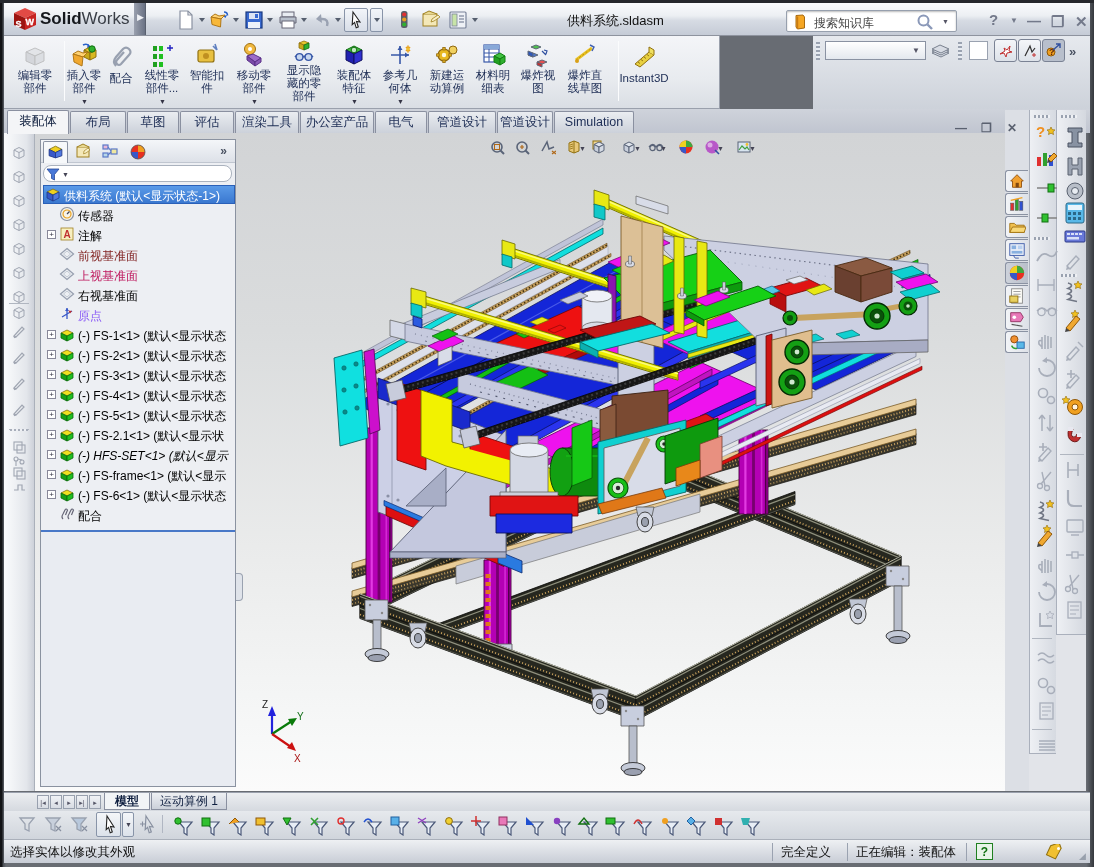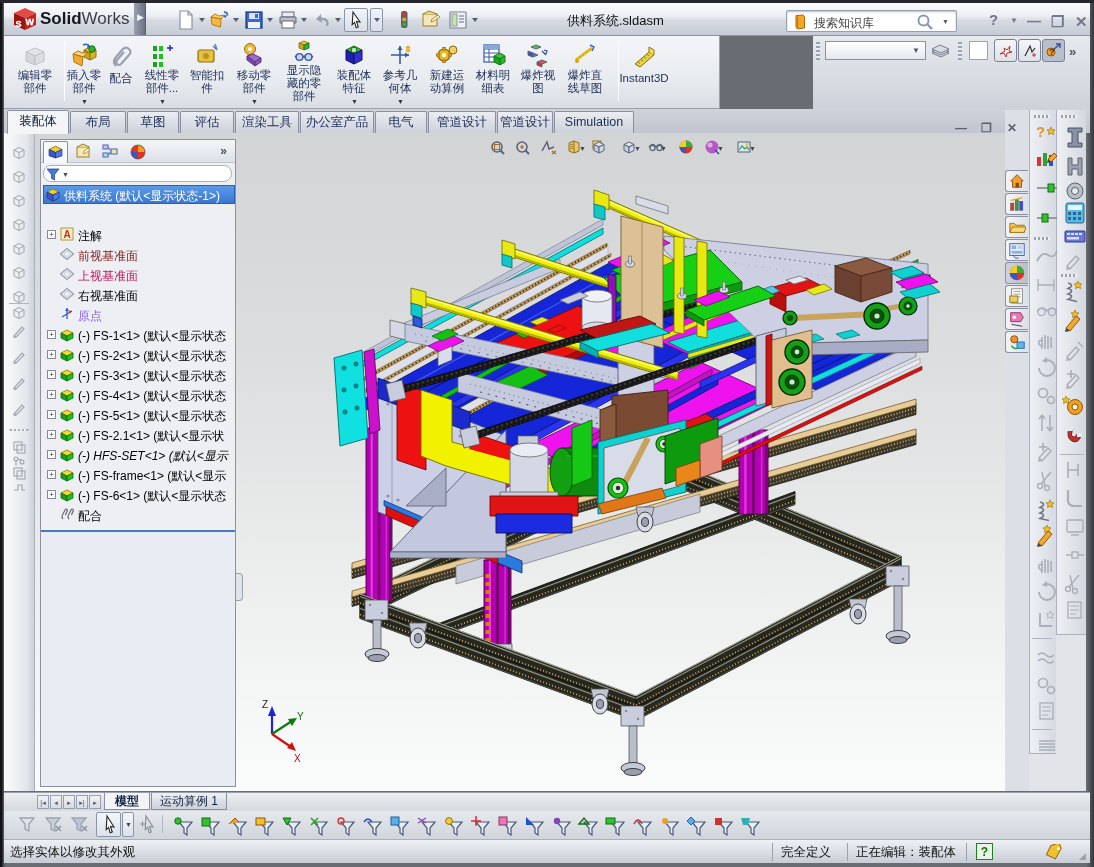--- a/index.html
+++ b/index.html
@@ -812,20 +812,28 @@
             <div style="position:absolute;left:2px;top:0px;width:192px;height:19px;background:linear-gradient(#5a9ae8,#3a78d0);border:1px solid #2a60b8;"></div>
             <svg width="16" height="16" viewBox="0 0 16 16" style="position:absolute;left:4px;top:1px;z-index:2">
               <g>
                 <path d="M2 6 L8 3 L14 6 L8 9 Z" fill="#f0d020" stroke="#807010" stroke-width="0.8"></path>
                 <path d="M2 6 L8 9 L8 15 L2 12 Z" fill="#3858c8" stroke="#203888" stroke-width="0.8"></path>
                 <path d="M14 6 L8 9 L8 15 L14 12 Z" fill="#5078e0" stroke="#203888" stroke-width="0.8"></path>
               </g>
             </svg>
             <div style="position:absolute;left:23px;top:3px;color:#fff;z-index:2;">供料系统 (默认&lt;显示状态-1&gt;)</div>
           </div>
+<div class="titem" style="left:0;top:20px;width:194px;">
+            <svg width="16" height="16" viewBox="0 0 16 16" style="position:absolute;left:18px;top:1px;z-index:2">
+              <circle cx="8" cy="8" r="6.5" fill="#f8f4e8" stroke="#8890a0" stroke-width="1.2"></circle>
+              <circle cx="8" cy="8" r="4" fill="none" stroke="#e8a020" stroke-width="1.2"></circle>
+              <path d="M8 8 L10.5 5.5" stroke="#445" stroke-width="1.2"></path>
+            </svg>
+            <div style="position:absolute;left:37px;top:3px;color:#000;z-index:2;">传感器</div>
+          </div>
 <div class="titem" style="left:0;top:40px;width:194px;">
             <div style="position:absolute;left:6px;top:5px;width:9px;height:9px;border:1px solid #889;background:#fff;font-size:8px;line-height:7px;text-align:center;color:#334;">+</div>
             <svg width="16" height="16" viewBox="0 0 16 16" style="position:absolute;left:18px;top:1px;z-index:2">
               <rect x="2" y="2" width="12" height="12" fill="#f8f0c0" stroke="#a08020" stroke-width="0.8"></rect>
               <text x="4.5" y="12" font-size="10" font-weight="bold" fill="#c03030">A</text>
             </svg>
             <div style="position:absolute;left:37px;top:3px;color:#000;z-index:2;">注解</div>
           </div>
 <div class="titem" style="left:0;top:60px;width:194px;">
             <svg width="16" height="16" viewBox="0 0 16 16" style="position:absolute;left:18px;top:1px;z-index:2">

